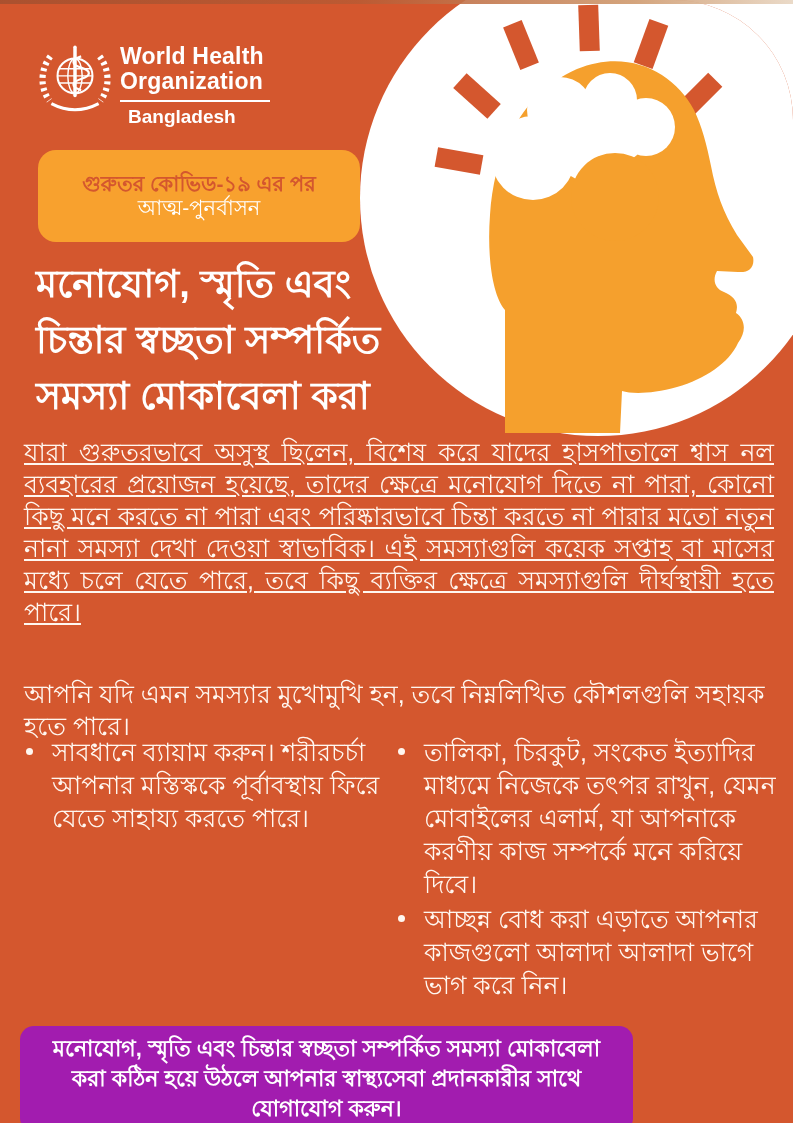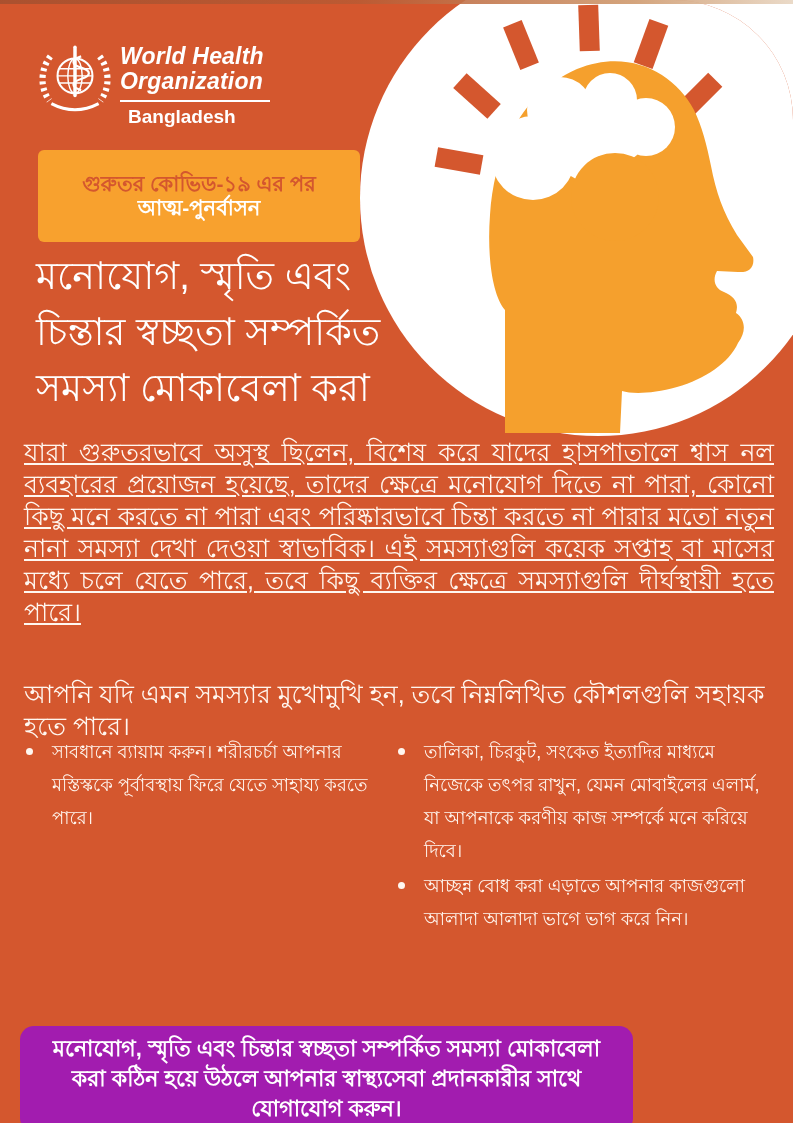--- a/index.html
+++ b/index.html
@@ -16,42 +16,42 @@
     position:absolute;left:0;top:0;width:793px;height:4px;z-index:30;
     background:linear-gradient(90deg,#a6502f 0%,#b95a33 45%,#cf9a6e 80%,#e8d6c2 100%);
     opacity:.9;
   }
   
   .illustration{position:absolute;left:0;top:0;width:793px;height:470px;z-index:1;}
   
   .logo{position:absolute;left:38px;top:42px;z-index:5;display:flex;align-items:flex-start;}
   .logo .emblem{width:74px;height:76px;margin-right:8px;}
   .logo-text{color:#ffffff;padding-top:2px;}
-  .logo-text .org{font-size:23px;font-weight:bold;line-height:25px;letter-spacing:.2px;font-style:italic;}
+  .logo-text .org{font-size:23px;font-weight:bold;line-height:25px;letter-spacing:.2px;}
   .logo-rule{width:150px;height:2px;background:#ffffff;margin:6px 0 5px 0;}
   .logo-text .country{font-size:19px;font-weight:bold;line-height:20px;margin-left:8px;}
   
   .badge{
     position:absolute;left:38px;top:150px;width:322px;height:92px;z-index:5;
-    background:#F8A12E;border-radius:6px;
+    background:#F8A12E;border-radius:18px;
     display:flex;flex-direction:column;align-items:center;justify-content:center;
   }
   .badge .b1{color:#D4572E;font-size:21px;font-weight:bold;line-height:24px;}
-  .badge .b2{color:#ffffff;font-size:21px;font-weight:bold;line-height:24px;}
+  .badge .b2{color:#ffffff;font-size:21px;font-weight:normal;line-height:24px;}
   
-  .title{position:absolute;left:36px;top:248px;width:430px;z-index:5;
-    color:#ffffff;font-size:38px;font-weight:normal;line-height:56px;}
+  .title{position:absolute;left:36px;top:256px;width:430px;z-index:5;
+    color:#ffffff;font-size:38px;font-weight:bold;line-height:56px;}
   
   .para{position:absolute;left:24px;width:750px;z-index:5;color:#FFF7F0;
     font-size:25px;line-height:32px;text-align:justify;}
   .para1{top:436px;text-decoration:underline;}
   .para2{top:678px;text-align:left;}
   
   .tips{position:absolute;left:26px;top:736px;width:752px;z-index:5;
-    display:flex;color:#FFF7F0;font-size:18px;line-height:33px;}
+    display:flex;color:#FFF7F0;font-size:25px;line-height:33px;}
   .tip-col{display:flex;flex-direction:column;}
   .tip-col.left{width:372px;padding-right:14px;}
   .tip-col.right{width:380px;}
   .tip{display:flex;margin-bottom:2px;}
   .tip .dot{flex:0 0 26px;padding-top:12px;}
   .tip .dot i{display:block;width:7px;height:7px;border-radius:50%;background:#FFF7F0;}
   .tip .txt{flex:1;}
   
   .footer-box{
     position:absolute;left:20px;top:1026px;width:613px;min-height:66px;z-index:5;

